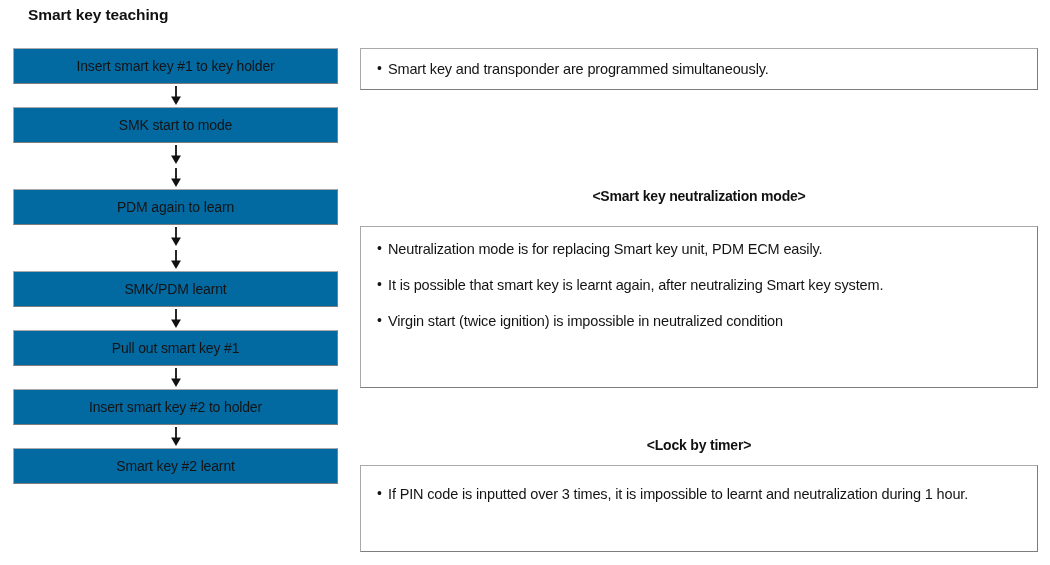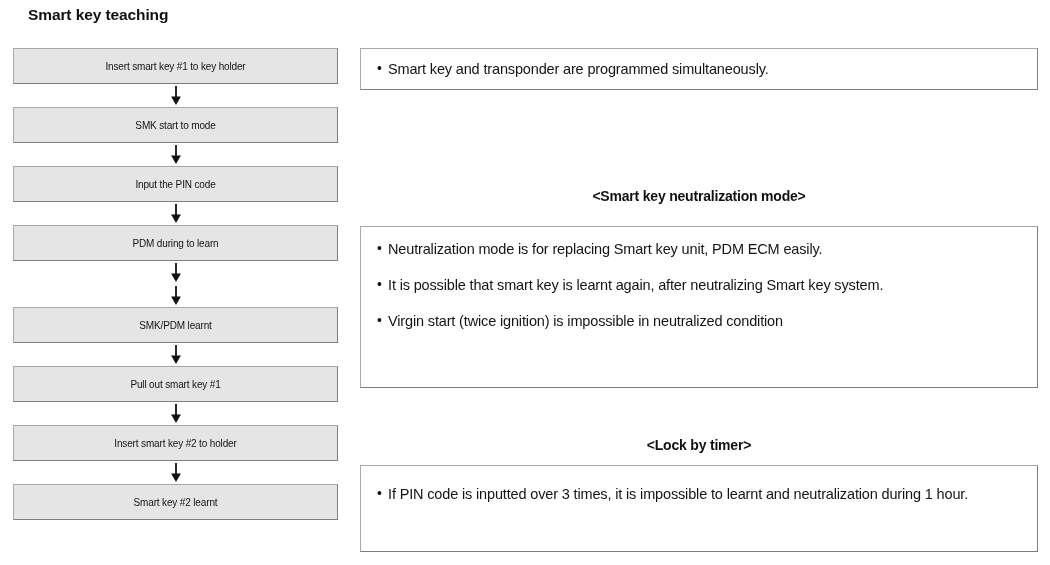--- a/index.html
+++ b/index.html
@@ -35,25 +35,25 @@
     top: 48px;
     width: 325px;
   }
   .flow-step {
     box-sizing: border-box;
     width: 325px;
     height: 36px;
     border: 1px solid #7d7d7d;
     border-top-color: #a9a9a9;
     border-left-color: #a9a9a9;
-    background: #e5e5e5;
+    background: #0369a1;
     display: flex;
     align-items: center;
     justify-content: center;
-    font-size: 10px;
+    font-size: 14px;
     letter-spacing: -0.15px;
     color: #141414;
     white-space: nowrap;
   }
   .flow-connector {
     width: 325px;
     height: 23px;
     position: relative;
   }
   .flow-connector .arrow-svg {
@@ -146,32 +146,29 @@
   <div class="flow-step">
     <span>SMK start to mode</span>
   </div>
   <div class="flow-connector">
     <svg class="arrow-svg" width="13" height="23" viewBox="0 0 13 23">
       <rect x="5.6" y="2" width="1.8" height="13" fill="#111111"></rect>
       <polygon points="6.5,21 1.6,12.5 11.4,12.5" fill="#111111"></polygon>
     </svg>
   </div>
 
-  <div class="flow-step">
-    <span>Input the PIN code</span>
-  </div>
-  <div class="flow-connector">
-    <svg class="arrow-svg" width="13" height="23" viewBox="0 0 13 23">
-      <rect x="5.6" y="2" width="1.8" height="13" fill="#111111"></rect>
-      <polygon points="6.5,21 1.6,12.5 11.4,12.5" fill="#111111"></polygon>
-    </svg>
-  </div>
-
-  <div class="flow-step">
-    <span>PDM during to learn</span>
+  <div class="flow-connector">
+    <svg class="arrow-svg" width="13" height="23" viewBox="0 0 13 23">
+      <rect x="5.6" y="2" width="1.8" height="13" fill="#111111"></rect>
+      <polygon points="6.5,21 1.6,12.5 11.4,12.5" fill="#111111"></polygon>
+    </svg>
+  </div>
+
+  <div class="flow-step">
+    <span>PDM again to learn</span>
   </div>
   <div class="flow-connector">
     <svg class="arrow-svg" width="13" height="23" viewBox="0 0 13 23">
       <rect x="5.6" y="2" width="1.8" height="13" fill="#111111"></rect>
       <polygon points="6.5,21 1.6,12.5 11.4,12.5" fill="#111111"></polygon>
     </svg>
   </div>
 
   <div class="flow-connector">
     <svg class="arrow-svg" width="13" height="23" viewBox="0 0 13 23">

